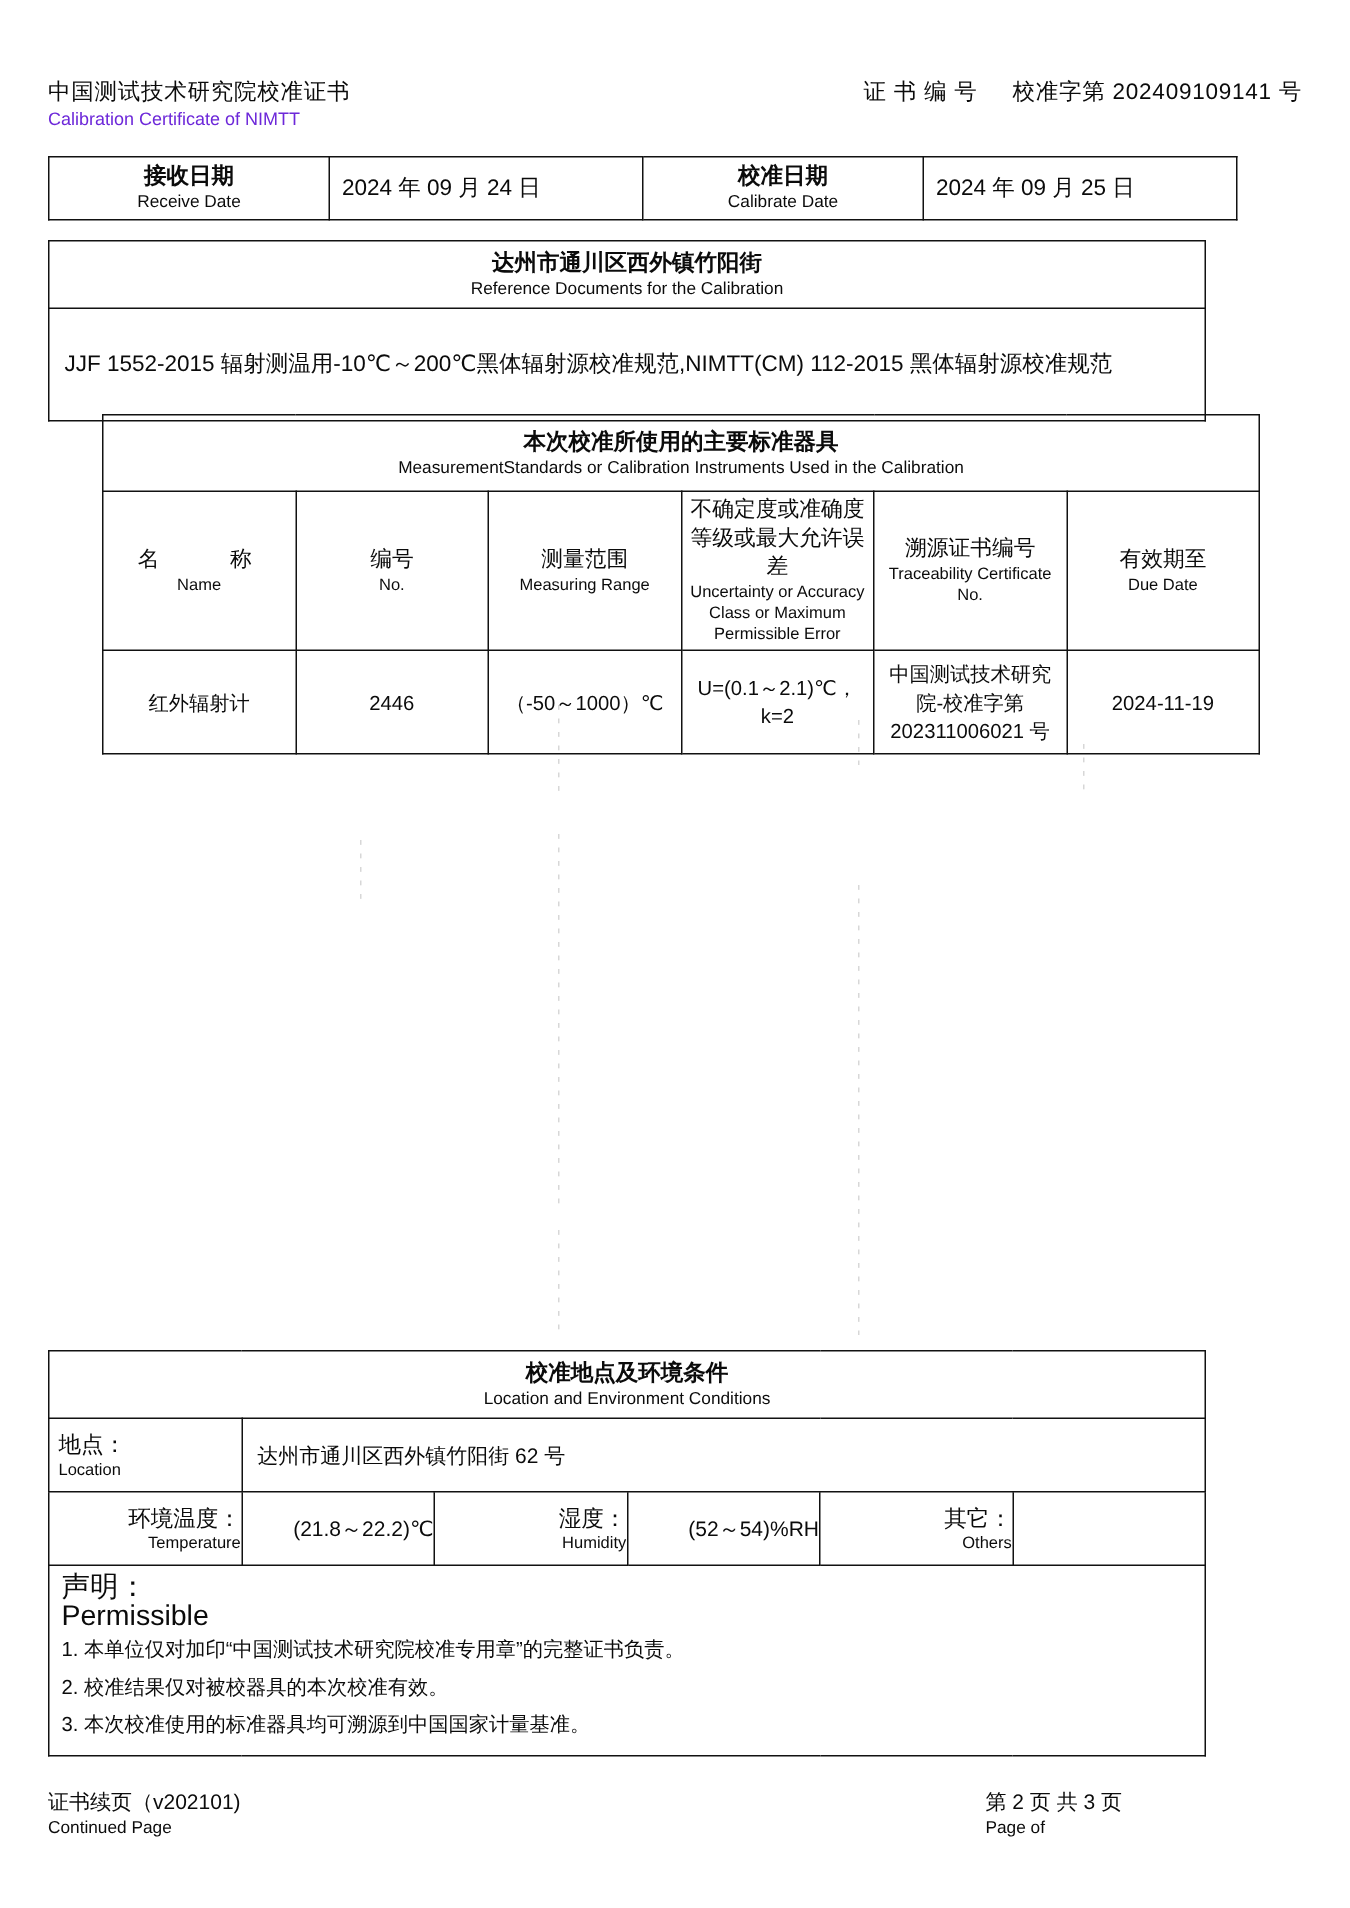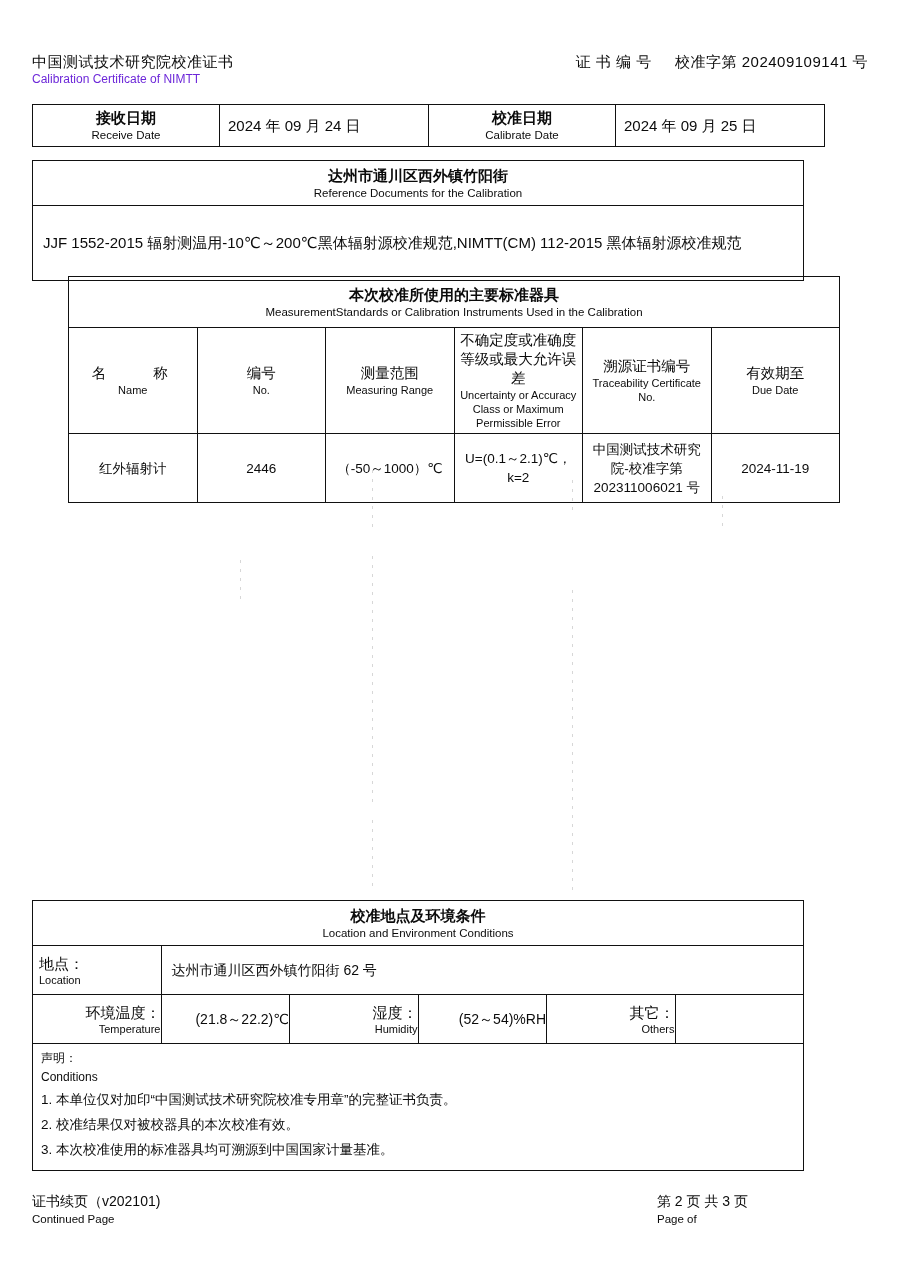--- a/index.html
+++ b/index.html
@@ -141,21 +141,21 @@
     line-height: 20px;
     padding-left: 10px;
   }
   .row-loc td { height: 48px; }
   .row-env td { height: 48px; text-align: right; }
 
   .decl-cell {
     text-align: left;
     padding: 5px 8px 8px 8px;
   }
-  .decl-title { font-size: 12px; line-height: 19px; }
+  .decl-title { font-size: 19px; line-height: 19px; }
   .decl-line {
     font-size: 13.5px;
     line-height: 25px;
     white-space: nowrap;
   }
 
   
   .footer {
     position: absolute;
     left: 32px;
@@ -311,21 +311,21 @@
       <td class="left val" style="width:170px">(52～54)%RH</td>
       <td class="left lbl" style="width:96px">
         <div>其它：</div>
         <div class="en">Others</div>
       </td>
       <td class="left val"></td>
     </tr>
     <tr>
       <td class="decl-cell" colspan="6">
         <div class="decl-title">声明：</div>
-        <div class="decl-title en">Conditions</div>
+        <div class="decl-title en">Permissible</div>
         <div class="decl-line">1. 本单位仅对加印“中国测试技术研究院校准专用章”的完整证书负责。</div>
         <div class="decl-line">2. 校准结果仅对被校器具的本次校准有效。</div>
         <div class="decl-line">3. 本次校准使用的标准器具均可溯源到中国国家计量基准。</div>
       </td>
     </tr>
   </tbody>
     </table>
 
   <div class="footer">
     <div class="f-left">

